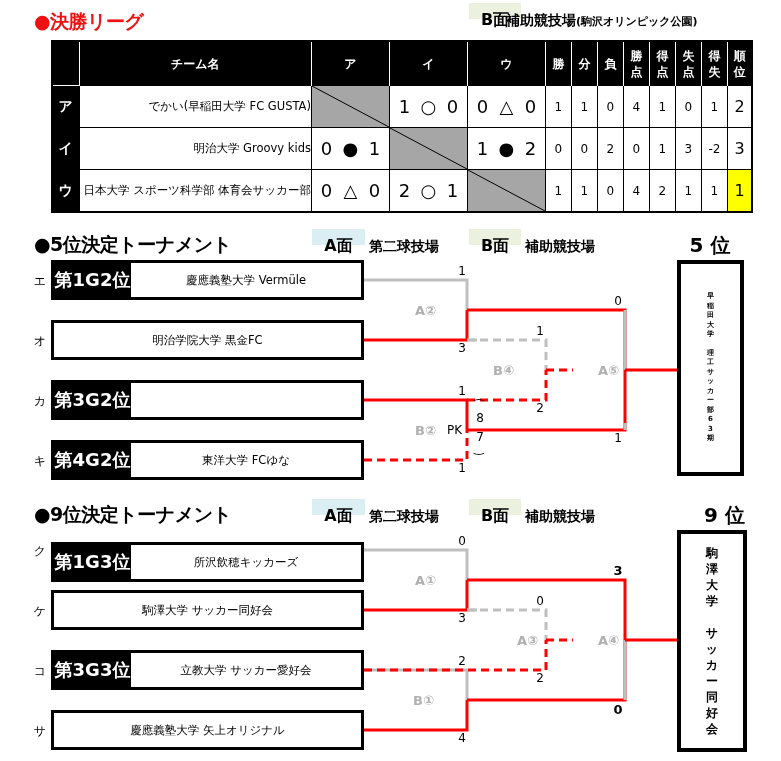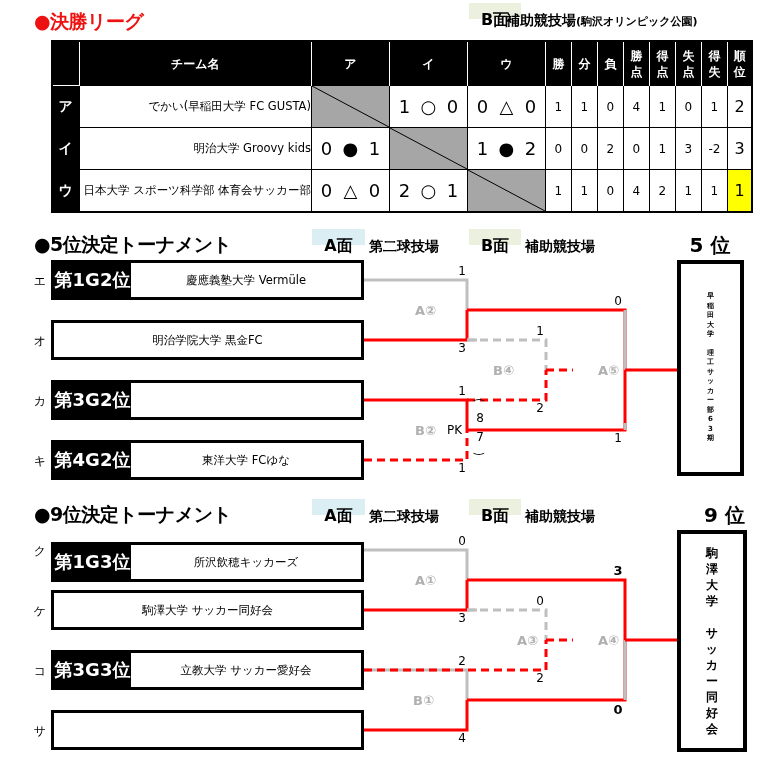--- a/index.html
+++ b/index.html
@@ -241,20 +241,21 @@
 <div class="tbox" style="top:590px;">
   <div class="tname">駒澤大学 サッカー同好会</div>
 </div>
 <div class="letter" style="top:663px;">コ</div>
 <div class="tbox" style="top:650px;">
   <div class="seed">第3G3位</div>
   <div class="tname">立教大学 サッカー愛好会</div>
 </div>
 <div class="letter" style="top:723px;">サ</div>
 <div class="tbox" style="top:710px;">
+  <div class="tname">慶應義塾大学 矢上オリジナル</div>
 </div>
 
 <svg class="bracket" width="781" height="761">
 
   <polyline points="364,550 467,550 467,580" fill="none" stroke="#bfbfbf" stroke-width="3"></polyline>
   <polyline points="364,610 467,610 467,580" fill="none" stroke="#ff0000" stroke-width="3"></polyline>
   <line x1="467" y1="610" x2="477" y2="610" stroke="#bfbfbf" stroke-width="3"></line>
 
   <polyline points="364,670 467,670 467,700" fill="none" stroke="#bfbfbf" stroke-width="3"></polyline>
   <polyline points="364,730 467,730 467,700" fill="none" stroke="#ff0000" stroke-width="3"></polyline>

